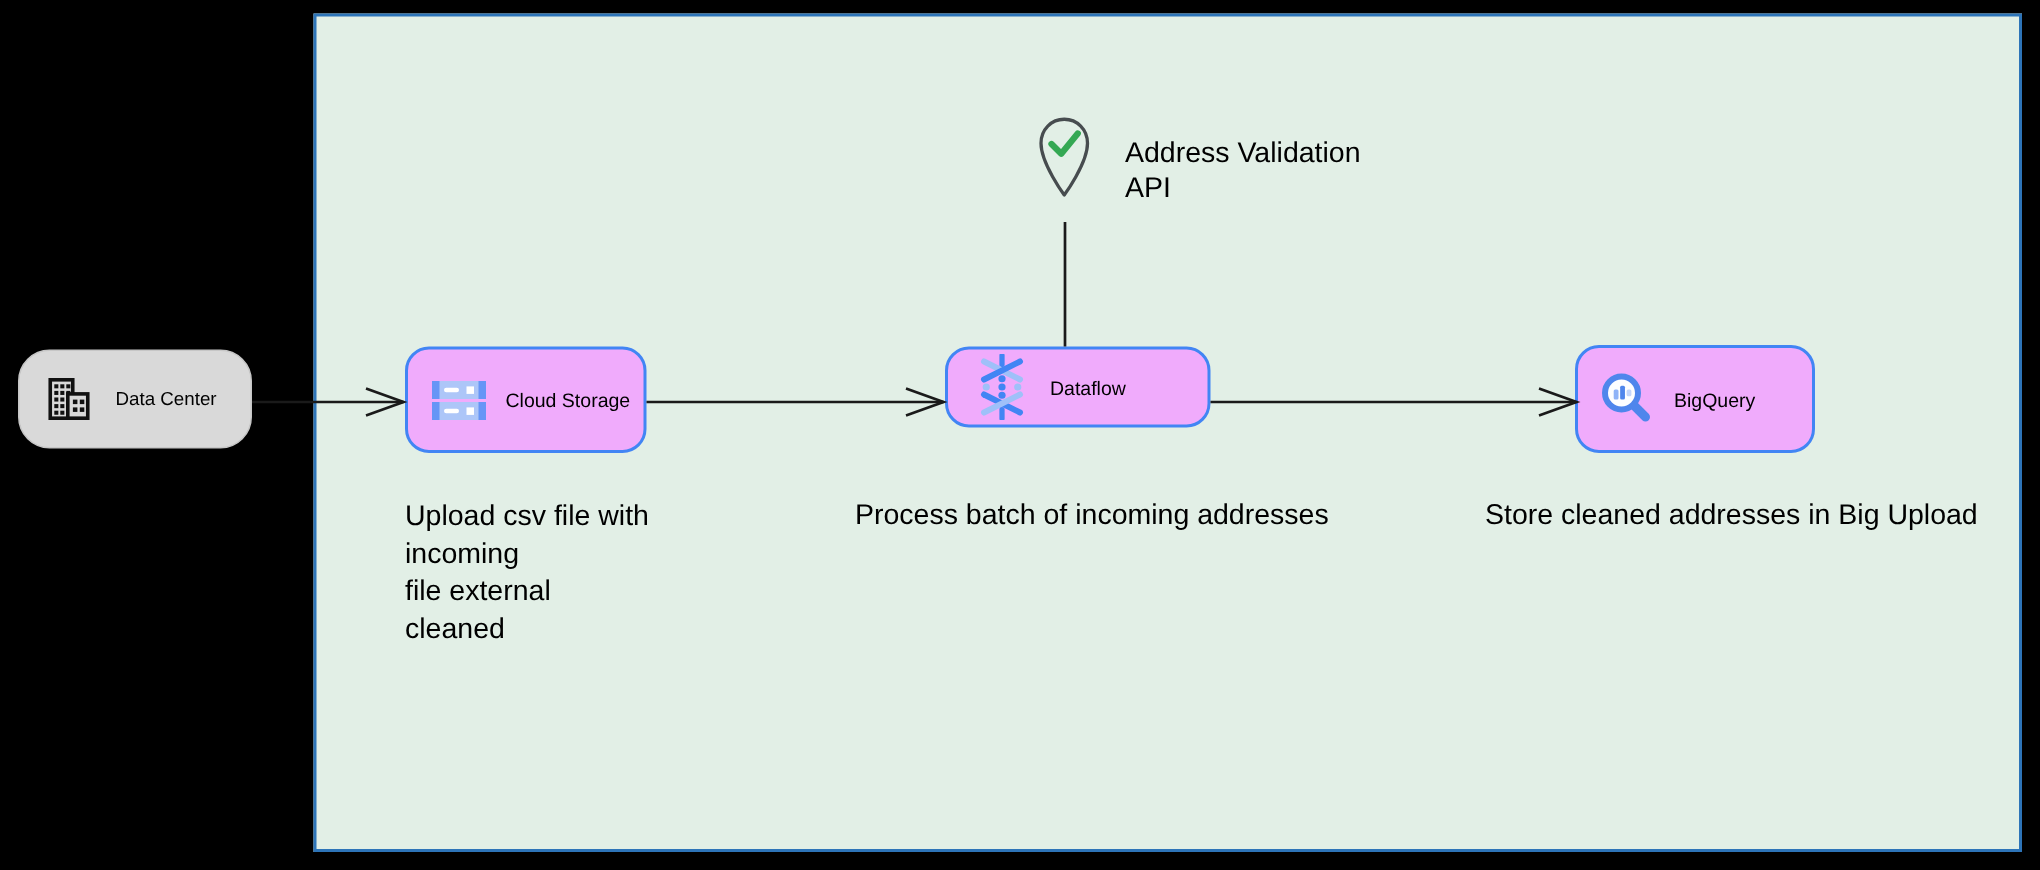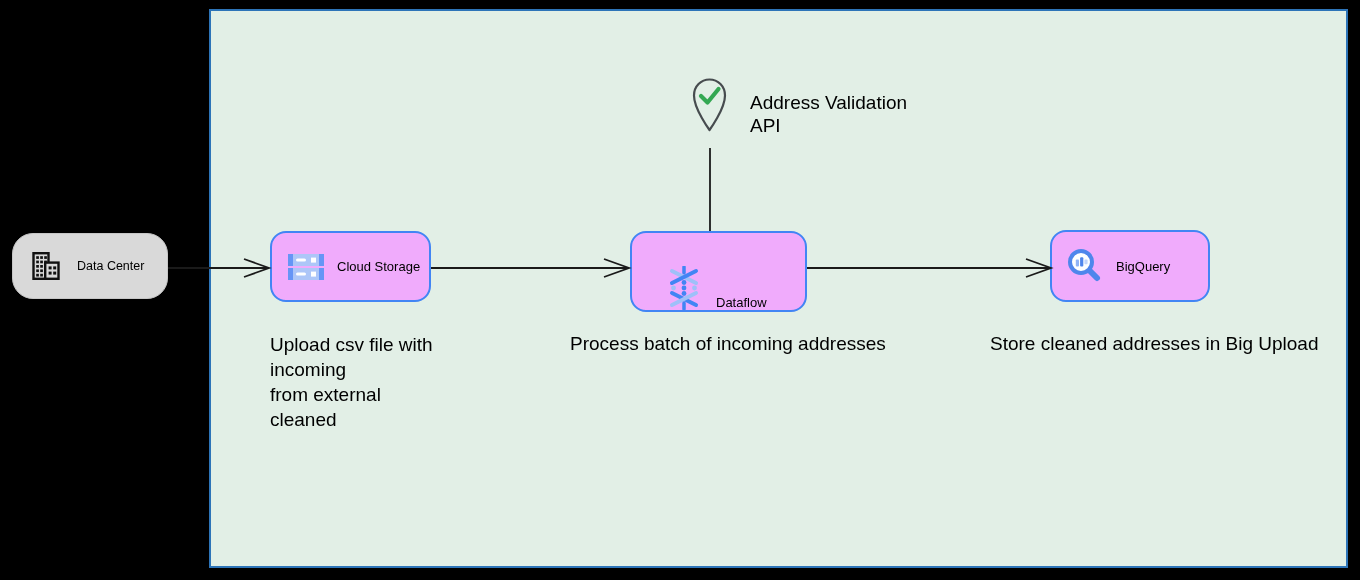--- a/index.html
+++ b/index.html
@@ -26,21 +26,21 @@
     box-sizing:border-box;
   }
   .node .label{font-size:13px;color:#000;white-space:nowrap;}
   #node-data-center{
     left:12px;top:233px;width:156px;height:66px;
     background:#d9d9d9;border:1px solid #c6c6c6;border-radius:21px;
     padding-left:17px;gap:15px;
   }
   #node-data-center .label{font-size:12.5px;}
   #node-cloud-storage{left:270px;top:231px;width:161px;height:71px;padding-left:16px;gap:13px;}
-  #node-dataflow{left:630px;top:231px;width:177px;height:81px;padding-left:33px;gap:13px;align-items:flex-end;}
+  #node-dataflow{left:630px;top:231px;width:177px;height:54px;padding-left:17px;gap:13px;}
   #node-bigquery{left:1050px;top:230px;width:160px;height:72px;padding-left:14px;gap:12px;}
   .pin{position:absolute;left:687px;top:76px;width:45px;height:57px;}
   .ann{
     position:absolute;font-size:19px;line-height:25px;
     color:#000;white-space:nowrap;
   }
   .ann span{display:block;}
   #ann-validation{left:750px;top:91px;line-height:23px;}
   #ann-upload{left:270px;top:332px;}
   #ann-process{left:570px;top:331px;}
@@ -139,21 +139,21 @@
 </div>
 
 <div class="ann" id="ann-validation">
   <span>Address Validation</span>
   <span>API</span>
 </div>
 
 <div class="ann" id="ann-upload">
   <span>Upload csv file with</span>
   <span>incoming</span>
-  <span>from external</span>
+  <span>file external</span>
   <span>cleaned</span>
 </div>
 
 <div class="ann" id="ann-process">Process batch of incoming addresses</div>
 
 <div class="ann" id="ann-store">Store cleaned addresses in Big Upload</div>
 
 <svg class="overlay">
   <g stroke="#1a1a1a" stroke-width="1.8" fill="none">
     <g>

